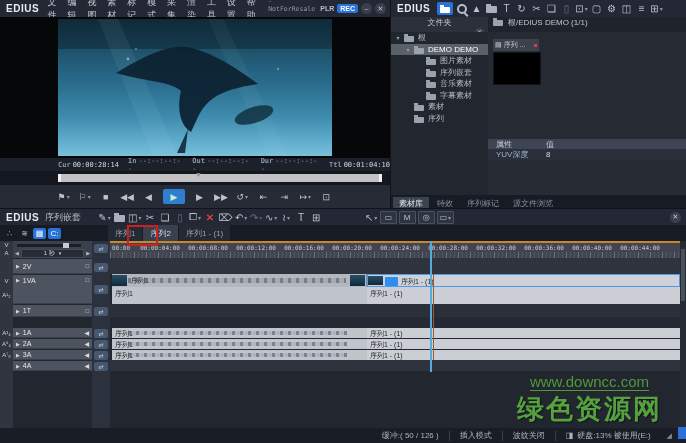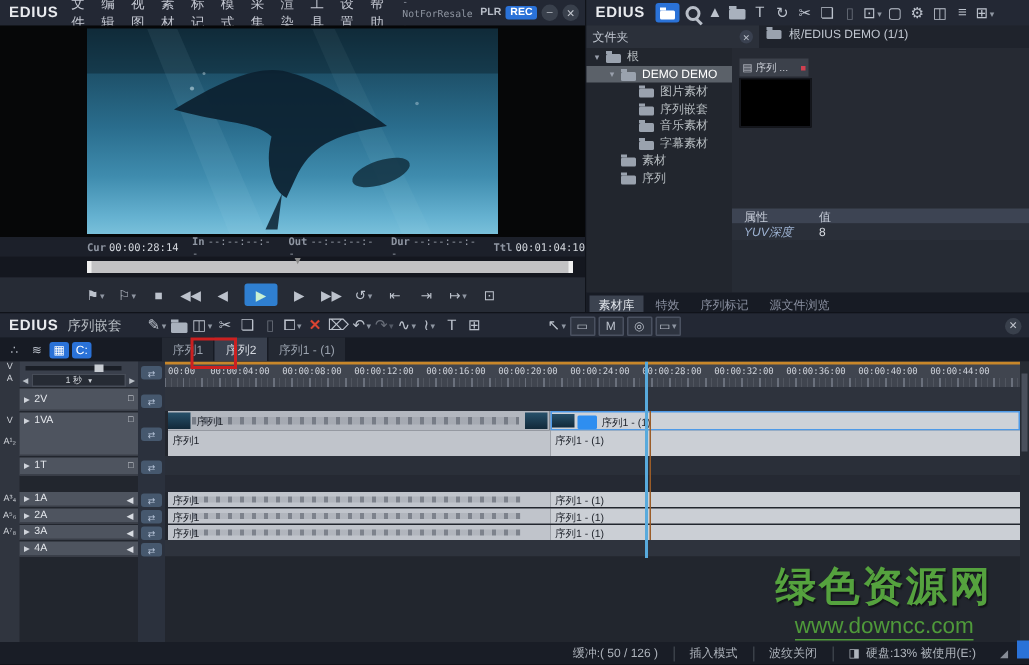--- a/index.html
+++ b/index.html
@@ -51,22 +51,22 @@
   #scrubptr{position:absolute;top:-3px;font-size:7px;color:#8a8a8a;}
   #transport{left:0;top:185px;width:390px;height:23px;background:#262b35;display:flex;align-items:center;
              justify-content:center;gap:6px;}
   #transport .ti{font-size:9px;}
 
   
   #bin{left:391px;top:0;width:295px;height:208px;background:#262a33;}
   #bin .titlebar{justify-content:flex-start;}
   #bin-tools{display:flex;align-items:center;}
   #bin-sub{left:0;top:17px;width:295px;height:15px;display:flex;}
-  #fp-head{width:115px;background:#2b303a;display:flex;align-items:center;font-size:8px;color:#c0c6d0;
-           padding:0 4px;box-sizing:border-box;}
+  #fp-head{width:97px;background:#2b303a;display:flex;align-items:center;font-size:8px;color:#c0c6d0;
+           padding:0 4px;box-sizing:border-box;flex-direction:column;}
   #fp-close{margin-left:auto;width:9px;height:9px;border-radius:50%;background:#3a4150;color:#b8bec8;
             font-size:6px;display:flex;align-items:center;justify-content:center;}
   #path{flex:1;background:#1f232c;display:flex;align-items:flex-start;font-size:8px;color:#c0c6d0;gap:4px;padding:0 5px;}
   .mini-fold{position:relative;width:11px;height:9px;display:inline-block;}
   .mini-fold:before{content:"";position:absolute;left:0;top:3px;width:10px;height:6px;background:#9aa2ae;border-radius:1px;}
   .mini-fold:after{content:"";position:absolute;left:0;top:1px;width:4px;height:2px;background:#9aa2ae;}
   #tree{left:0;top:32px;width:97px;height:163px;background:#22262e;font-size:8px;color:#b8bec2;}
   .trow2{display:flex;align-items:center;height:11.5px;gap:3px;box-sizing:border-box;}
   .trow2 .caret{width:6px;font-size:6px;color:#9aa0ac;text-align:center;}
   .trow2.sel{background:#5b6169;color:#fff;}
@@ -74,21 +74,21 @@
   #bin-content{left:97px;top:32px;width:198px;height:163px;background:#262a33;}
   #clip-tab{position:absolute;left:5px;top:7px;width:46px;height:12px;background:#3c414b;display:flex;
             align-items:center;font-size:7px;color:#c8ccd4;gap:2px;padding:0 2px;box-sizing:border-box;}
   #clip-tab .reddot{width:3px;height:3px;background:#d04050;margin-left:auto;}
   #clip-thumb{position:absolute;left:5px;top:20px;width:46px;height:31px;background:#000;border:1px solid #14161c;}
   #props-head{position:absolute;left:0;top:107px;width:198px;height:10px;background:#3d4453;
               font-size:8px;color:#c6ccd8;display:flex;align-items:center;}
   #props-head .c1{padding-left:8px;width:50px;} 
   #props-row{position:absolute;left:0;top:117px;width:198px;height:11px;background:#2a2f39;
              font-size:8px;display:flex;align-items:center;}
-  #props-row .c1{padding-left:8px;width:50px;color:#9db2d2;font-style:italic;}
+  #props-row .c1{padding-left:8px;width:50px;color:#9db2d2;}
   #props-row .c2{color:#d8dce2;}
   #props-rest{position:absolute;left:0;top:128px;width:198px;height:35px;background:#262b34;}
   #bin-tabs{left:0;top:195px;width:295px;height:13px;background:#171b24;display:flex;align-items:flex-end;gap:2px;padding-left:2px;box-sizing:border-box;}
   .btab{font-size:8px;color:#8a90a0;padding:1px 6px 2px;height:11px;box-sizing:border-box;}
   .btab.active{background:#3c4350;color:#e0e4ea;}
 
   
   #tl{left:0;top:209px;width:686px;height:234px;background:#20242e;}
   #tl-title{height:16px;background:#232834;display:flex;align-items:center;}
   #tl-name{font-size:9px;color:#b8bec4;margin-right:16px;}
@@ -531,17 +531,17 @@
       <span class="stitem">
           <span>◨</span>
           <span>硬盘:13% 被使用(E:)</span>
         </span>
       <span id="grip">◢</span>
     </div>
     <div id="corner-chip"></div>
   </div>
 
   <div id="watermark">
+    <div id="wm-url">www.downcc.com</div>
     <div id="wm-site">绿色资源网</div>
-    <div id="wm-url">www.downcc.com</div>
   </div>
 
 </div>
 
 </body></html>

